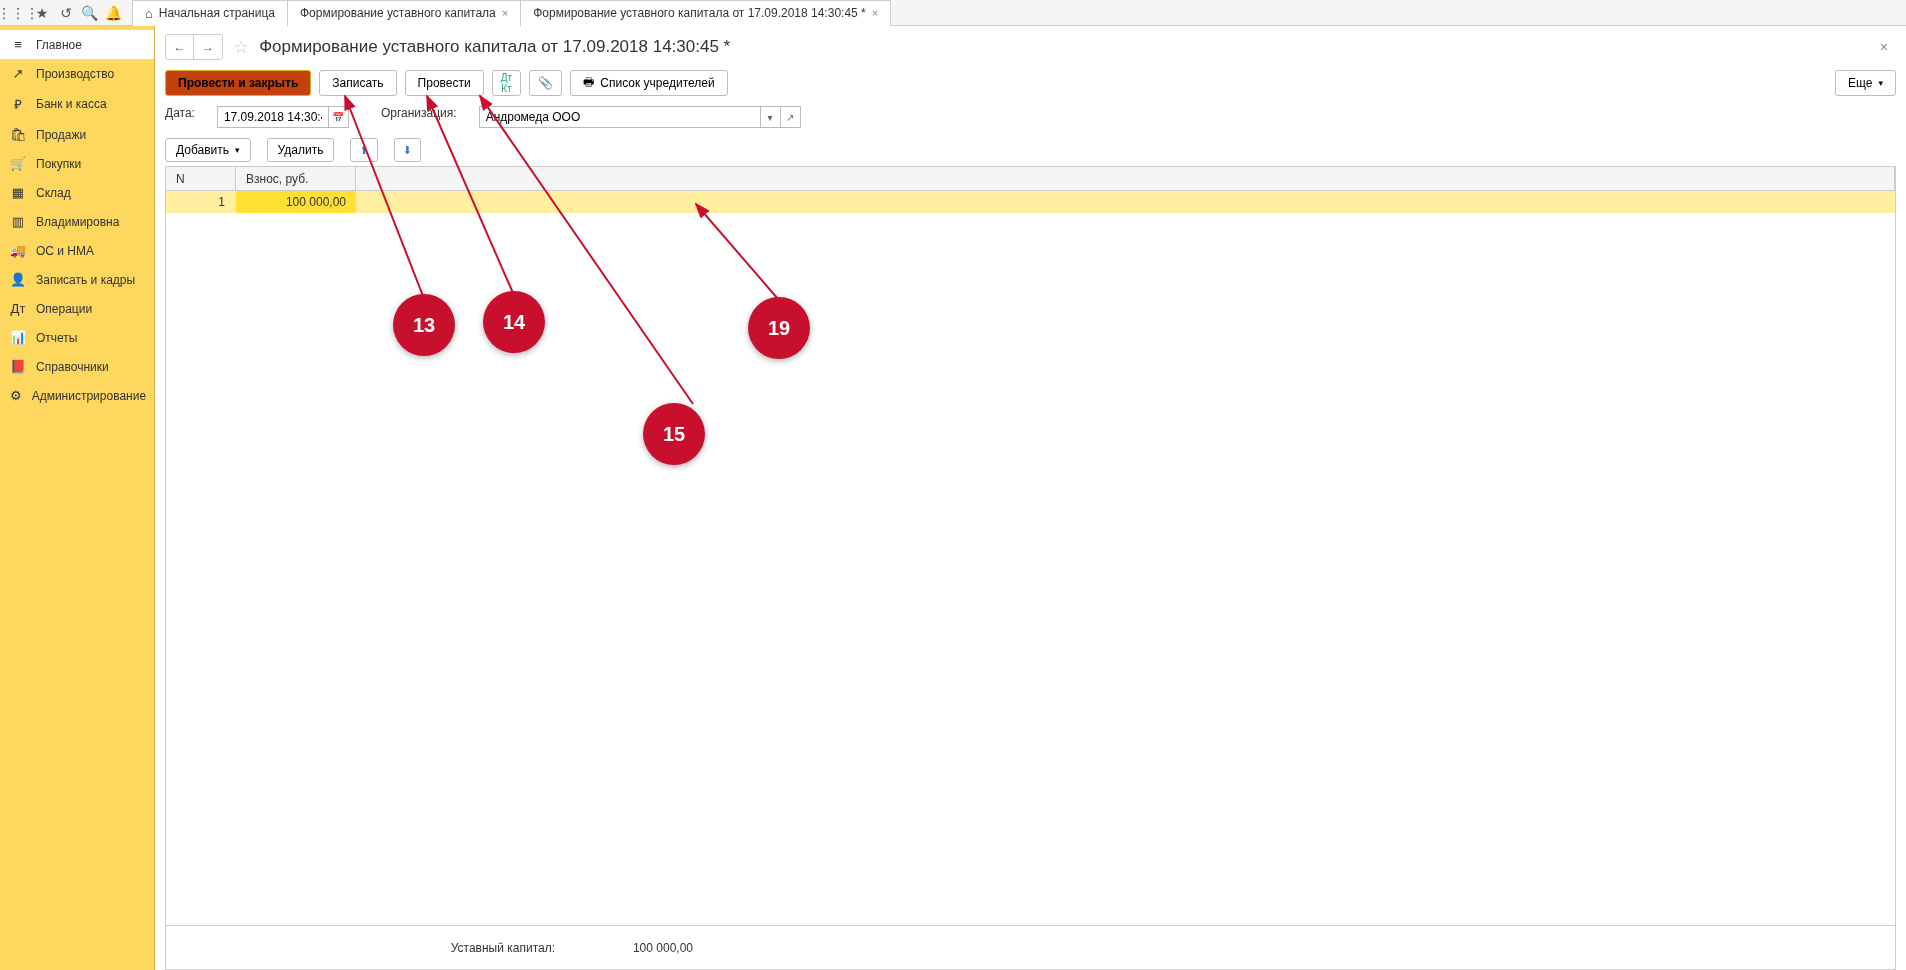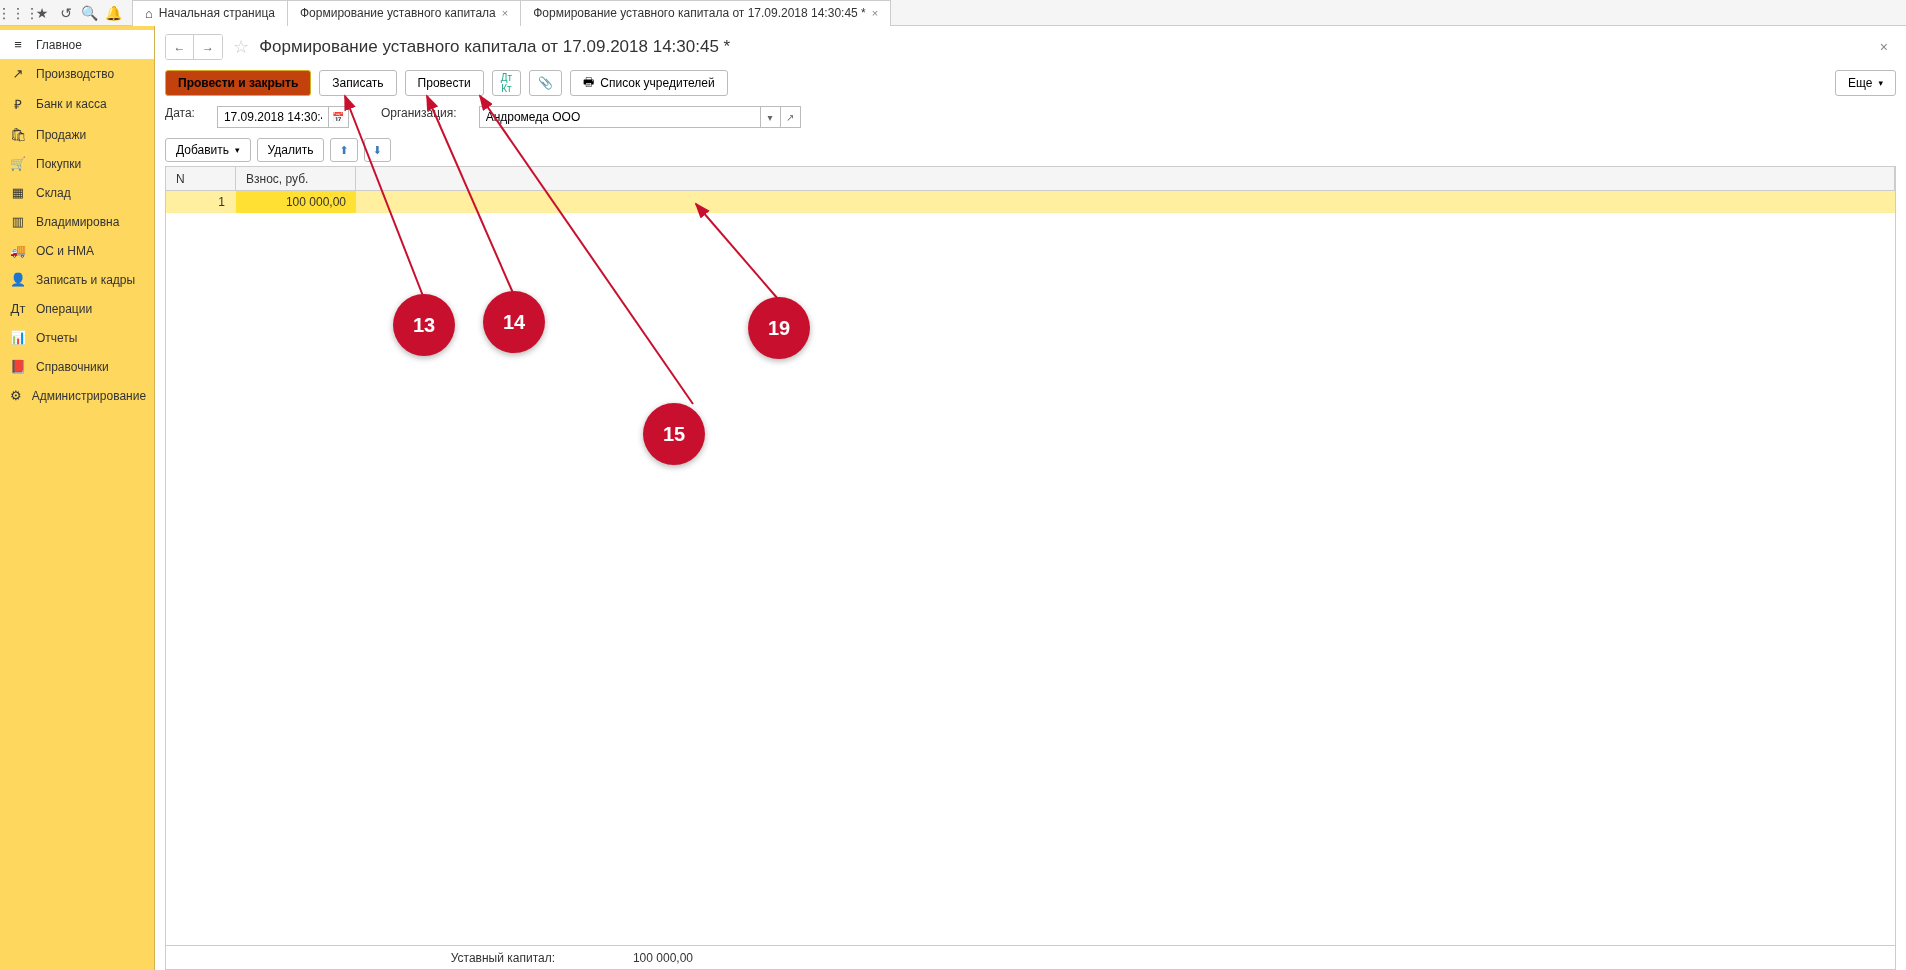--- a/index.html
+++ b/index.html
@@ -45,21 +45,21 @@
 
 .filter-row { display: flex; align-items: flex-start; gap: 22px; margin-bottom: 10px; }
 .filter-row label { font-size: 12px; }
 .input-wrap { display: flex; align-items: center; border: 1px solid #bbb; height: 22px; background: #fff; }
 .input-wrap input { border: none; padding: 0 6px; font-size: 12px; height: 20px; outline: none; }
 .input-wrap .inbtn { width: 20px; height: 20px; border-left: 1px solid #bbb; display: flex; align-items: center; justify-content: center; cursor: pointer; font-size: 10px; color: #666; }
 .date-input input { width: 110px; }
 .org-input input { width: 280px; }
 
 
-.tbl-toolbar { display: flex; align-items: center; gap: 6px; margin-bottom: 4px; }
+.tbl-toolbar { display: flex; align-items: center; gap: 16px; margin-bottom: 4px; }
 .btn.small { height: 24px; padding: 3px 10px; }
 .btn.arrow { padding: 3px 8px; }
 .arrow-ic { font-size: 11px; }
 .arrow-ic.up { color: #3b7abd; }
 .arrow-ic.down { color: #3b7abd; }
 
 
 .table-wrap { border: 1px solid #ccc; flex: 1; display: flex; flex-direction: column; overflow: hidden; }
 .table-head { display: flex; background: #f5f5f5; border-bottom: 1px solid #ccc; height: 24px; align-items: center; }
 .table-head .th { padding: 0 10px; font-size: 12px; border-right: 1px solid #ccc; height: 100%; display: flex; align-items: center; }
@@ -70,21 +70,21 @@
 .table-body { flex: 1; overflow: auto; position: relative; }
 .table-row { display: flex; height: 22px; align-items: center; }
 .table-row.selected { background: #ffef9e; }
 .table-row .td { padding: 0 10px; font-size: 12px; height: 100%; display: flex; align-items: center; }
 .td-n { width: 70px; justify-content: flex-end; border-right: 1px solid transparent; }
 .td-founder { width: 347px; }
 .td-amount { width: 120px; justify-content: flex-end; background: #ffe033; }
 .td-rest { flex: 1; }
 
 
-.table-footer { display: flex; border-top: 1px solid #ccc; height: 24px; align-items: center; background: #fff; }
+.table-footer { display: flex; border-top: 1px solid #ccc; height: 44px; align-items: center; background: #fff; }
 .table-footer .tf-label { width: 417px; text-align: right; padding-right: 28px; font-size: 12px; }
 .table-footer .tf-amount { width: 120px; text-align: right; padding-right: 10px; font-size: 12px; }
 
 
 .annot { position: absolute; width: 62px; height: 62px; border-radius: 50%; background: #c8102e; color: #fff; display: flex; align-items: center; justify-content: center; font-size: 20px; font-weight: bold; z-index: 100; box-shadow: 0 2px 6px rgba(0,0,0,0.3); }
 svg.annot-lines { position: absolute; top: 0; left: 0; pointer-events: none; z-index: 99; }
 
 </style>
 </head>
 <body>

